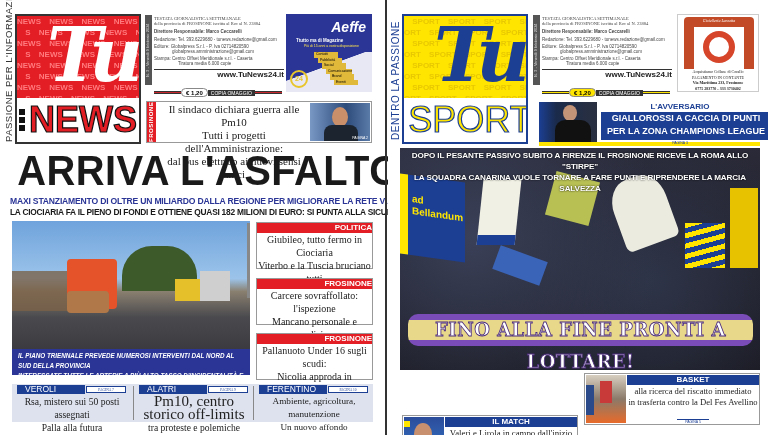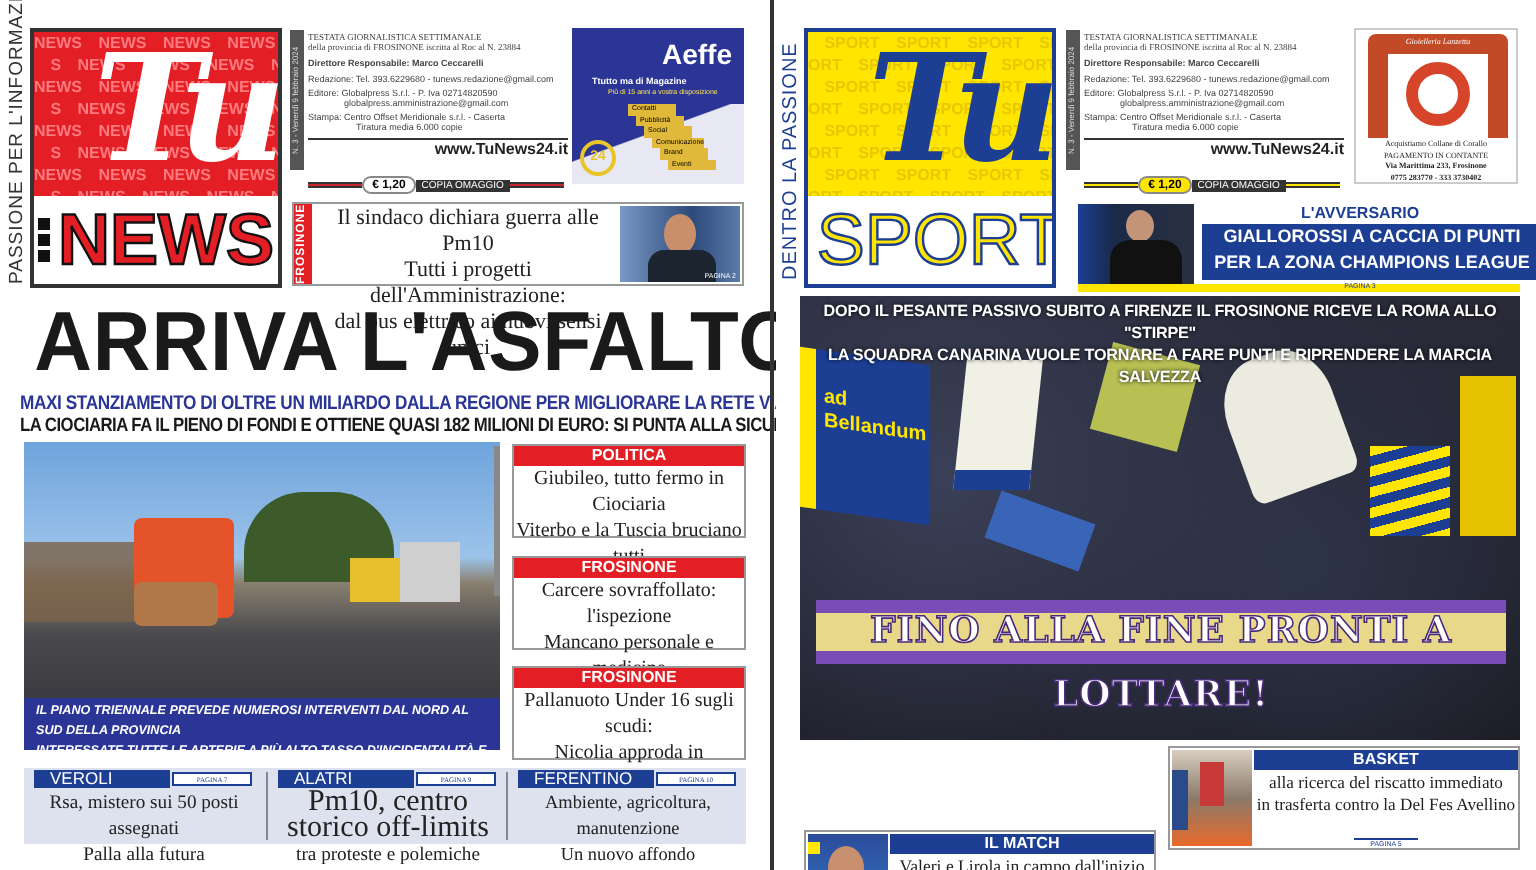--- a/index.html
+++ b/index.html
@@ -20,21 +20,21 @@
 .masthead .b{font-weight:bold;font-family:"Liberation Sans",sans-serif}
 .site{font-family:"Liberation Sans",sans-serif;font-weight:bold;font-size:8px;color:#222;text-align:right}
 .pricebar{position:absolute;height:7px;display:flex;align-items:center}
 .pricebar .line{flex:1;height:3px}
 .price{border-radius:8px;font-size:6px;font-weight:bold;padding:0 4px;height:9px;line-height:9px;border:1px solid #888}
 .copia{font-size:5px;color:#fff;padding:0 3px;height:6px;line-height:6px}
 .datestrip{position:absolute;width:7px;background:#555;color:#ddd;font-size:4px;writing-mode:vertical-rl;transform:rotate(180deg);text-align:center}
 .ad{position:absolute;overflow:hidden}
 .headline{position:absolute;text-align:center;white-space:nowrap}
 .box{position:absolute;border:1px solid #999;background:#fff;text-align:center}
-.boxhead{height:10px;line-height:10px;color:#fff;font-size:8px;font-weight:bold;text-align:center}
+.boxhead{height:10px;line-height:10px;color:#fff;font-size:8px;font-weight:bold;text-align:right}
 .serif{font-family:"Liberation Serif",serif}
 .pag{display:inline-block;background:#222;color:#fff;font-size:3.5px;padding:1px 3px;float:right;margin:1px 3px}
 .photo{position:absolute;overflow:hidden}
 .caption{position:absolute;font-style:italic;font-weight:bold;color:#fff;font-size:7.5px;line-height:10px;padding:2px 6px}
 .bottomcell{position:absolute;text-align:center;font-family:"Liberation Serif",serif;font-size:10.5px;line-height:13px;color:#222}
 .cellhead{display:flex;height:9px;margin:0 4px 1px 4px}
 .cellhead .t{background:#1c3f94;color:#fff;font-size:8.5px;font-family:"Liberation Sans",sans-serif;padding-left:8px;text-align:left;line-height:9px;flex:1}
 .cellhead .p{background:#fff;border:1px solid #1c3f94;color:#1c3f94;font-size:3.5px;width:40px;line-height:7px;margin:1px}
 </style>
 </head>
@@ -83,21 +83,21 @@
   </div>
 
   <div class="pricebar" style="left:154px;top:89px;width:128px;">
     <div class="line" style="background:#c8282d;border-top:1px solid #333;border-bottom:1px solid #333"></div>
     <div class="price" style="background:#fff;">€ 1,20</div>
     <div class="copia" style="background:#333;">COPIA OMAGGIO</div>
     <div class="line" style="background:#c8282d;border-top:1px solid #333;border-bottom:1px solid #333"></div>
   </div>
 
   <div class="ad" style="left:286px;top:14px;width:86px;height:78px;background:#2a3596;">
-    <div style="position:absolute;right:6px;top:5px;color:#fff;font-weight:bold;font-size:14px;">Aeffe</div>
+    <div style="position:absolute;right:6px;top:5px;color:#fff;font-style:italic;font-weight:bold;font-size:14px;">Aeffe</div>
     <div style="position:absolute;left:10px;top:24px;color:#fff;font-size:4.5px;font-weight:bold;">Ttutto ma di Magazine</div>
     <div style="position:absolute;left:18px;top:30px;color:#ffe34d;font-size:3.5px;">Più di 15 anni a vostra disposizione</div>
     <div style="position:absolute;left:0;top:38px;width:86px;height:40px;background:linear-gradient(160deg,#2a3596 40%,#e8e8f4 41%);"></div>
     <div style="position:absolute;left:28px;top:38px;width:50px;font-size:3.5px;line-height:5.5px;">
       <div style="margin-left:0;background:#e0b83a;width:24px;padding-left:2px">Contatti</div>
       <div style="margin-left:4px;background:#e0b83a;width:24px;padding-left:2px">Pubblicità</div>
       <div style="margin-left:8px;background:#e0b83a;width:24px;padding-left:2px">Social</div>
       <div style="margin-left:12px;background:#e0b83a;width:26px;padding-left:2px">Comunicazione</div>
       <div style="margin-left:16px;background:#e0b83a;width:24px;padding-left:2px">Brand</div>
       <div style="margin-left:20px;background:#e0b83a;width:24px;padding-left:2px">Eventi</div>
@@ -279,21 +279,21 @@
     <div style="position:absolute;left:215px;top:28px;width:55px;height:70px;background:#ecebe0;border-radius:40% 40% 10% 10%;transform:rotate(-20deg);"></div>
     <div style="position:absolute;left:285px;top:75px;width:40px;height:45px;background:repeating-linear-gradient(165deg,#ffe500 0 5px,#1c3f94 5px 10px);"></div>
     <div style="position:absolute;left:330px;top:40px;width:28px;height:80px;background:#e6c200;"></div>
     <div style="position:absolute;left:95px;top:105px;width:50px;height:25px;background:#3a64b8;transform:rotate(20deg);"></div>
 
     <div style="position:absolute;left:0;top:0;width:360px;text-align:center;color:#fff;font-weight:bold;font-size:8.1px;line-height:11px;padding-top:2px;text-shadow:0 0 2px #000;letter-spacing:-0.1px;">
       <div>DOPO IL PESANTE PASSIVO SUBITO A FIRENZE IL FROSINONE RICEVE LA ROMA ALLO "STIRPE"</div>
       <div>LA SQUADRA CANARINA VUOLE TORNARE A FARE PUNTI E RIPRENDERE LA MARCIA SALVEZZA</div>
     </div>
 
-    <div style="position:absolute;left:8px;top:152px;width:345px;height:32px;background:linear-gradient(180deg,#7a4cb8 0 20%,#e8d88a 20% 80%,#7a4cb8 80% 100%);">
+    <div style="position:absolute;left:8px;top:166px;width:345px;height:32px;background:linear-gradient(180deg,#7a4cb8 0 20%,#e8d88a 20% 80%,#7a4cb8 80% 100%);border-radius:10px;">
       <div style="width:100%;text-align:center;font-family:'DejaVu Serif',serif;font-weight:bold;font-size:18px;line-height:32px;color:#fff;-webkit-text-stroke:0.8px #4a2a7a;letter-spacing:0.5px;">FINO ALLA FINE PRONTI A LOTTARE!</div>
     </div>
   </div>
 
   <div class="abs" style="left:14px;top:373px;width:176px;height:52px;border:1px solid #999;background:#fff;margin-top:42px;">
     <div class="photo" style="left:1px;top:1px;width:40px;height:48px;background:linear-gradient(180deg,#2b4c9a 0,#3060b0 40%,#20304a 100%);">
       <div style="position:absolute;left:10px;top:6px;width:18px;height:22px;border-radius:50%;background:#c8906e;"></div>
       <div style="position:absolute;left:0;top:4px;width:6px;height:6px;background:#ffe500"></div>
     </div>
     <div style="position:absolute;left:42px;top:1px;width:132px;height:10px;background:#1c3f94;color:#fff;font-weight:bold;font-size:8px;text-align:center;line-height:10px;">IL MATCH</div>

